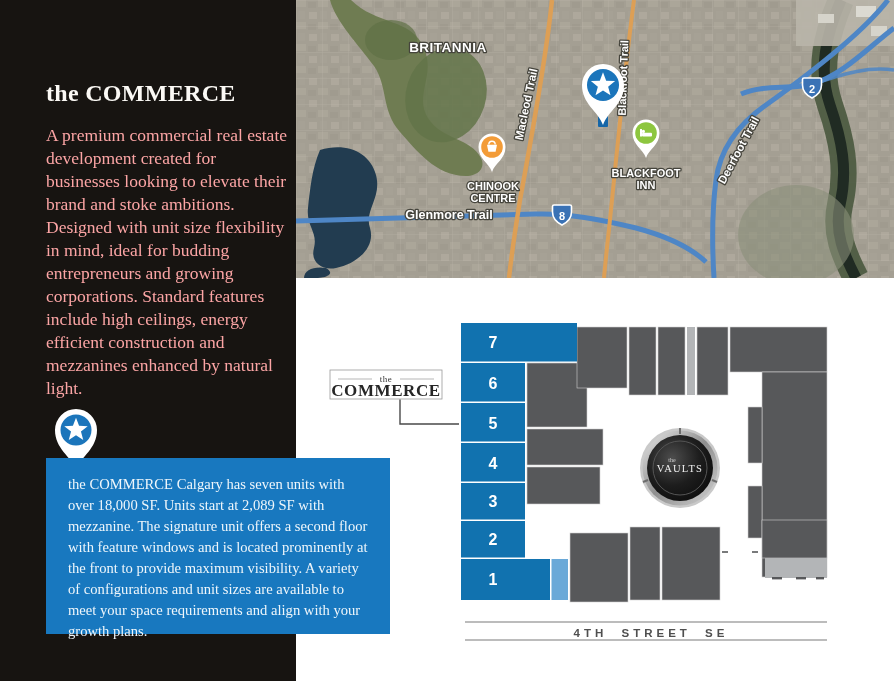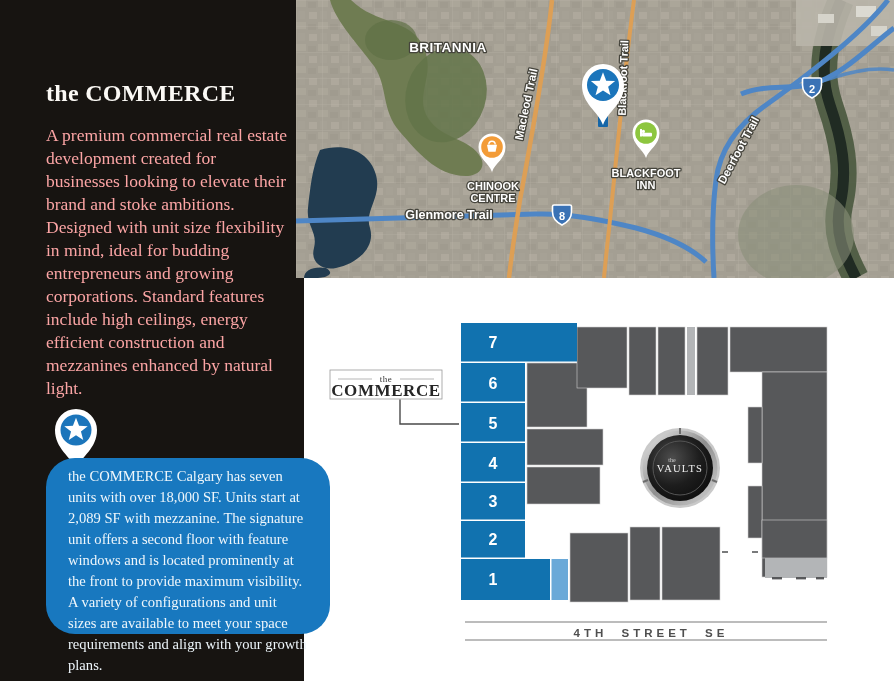--- a/index.html
+++ b/index.html
@@ -1,26 +1,26 @@
 <!DOCTYPE html>
 <html><head>
 <meta charset="utf-8">
 <style>
   html,body{margin:0;padding:0;background:#ffffff;}
   .page{position:relative;width:894px;height:681px;overflow:hidden;background:#ffffff;font-family:"Liberation Serif",serif;}
 
   
-  .left-panel{position:absolute;left:0;top:0;width:296px;height:681px;background:#171411;color:#f3f0ea;padding-left:8px;}
+  .left-panel{position:absolute;left:0;top:0;width:296px;height:681px;background:#171411;color:#f3f0ea;}
   .panel-title{position:absolute;left:46px;top:80px;width:240px;font-size:24px;font-weight:bold;letter-spacing:.3px;color:#fbf9f5;}
   .panel-desc{position:absolute;left:46px;top:124px;width:248px;font-size:17.5px;line-height:23px;color:#fca5a5;}
 
   .panel-pin{position:absolute;left:52px;top:406px;width:48px;height:66px;}
 
   
-  .callout{position:absolute;left:46px;top:458px;width:284px;height:176px;background:#1878bf;z-index:3;box-sizing:border-box;padding:8px 22px;border-radius:29px;}
+  .callout{position:absolute;left:46px;top:458px;width:344px;height:176px;background:#1878bf;z-index:3;box-sizing:border-box;padding:16px 22px;}
   .callout-text{font-size:14.6px;line-height:21px;color:#eef6fb;}
 
   
   .map-wrap{position:absolute;left:296px;top:0;width:687px;height:278px;}
   .map-wrap svg{display:block;}
   .map-label{font-family:"Liberation Sans",sans-serif;font-weight:bold;fill:#ffffff;paint-order:stroke;stroke:#45443c;stroke-width:2.6px;stroke-linejoin:round;}
   .shield-num{font-family:"Liberation Sans",sans-serif;font-weight:bold;fill:#ffffff;}
 
   
   .plan-wrap{position:absolute;left:296px;top:280px;width:598px;height:401px;}

